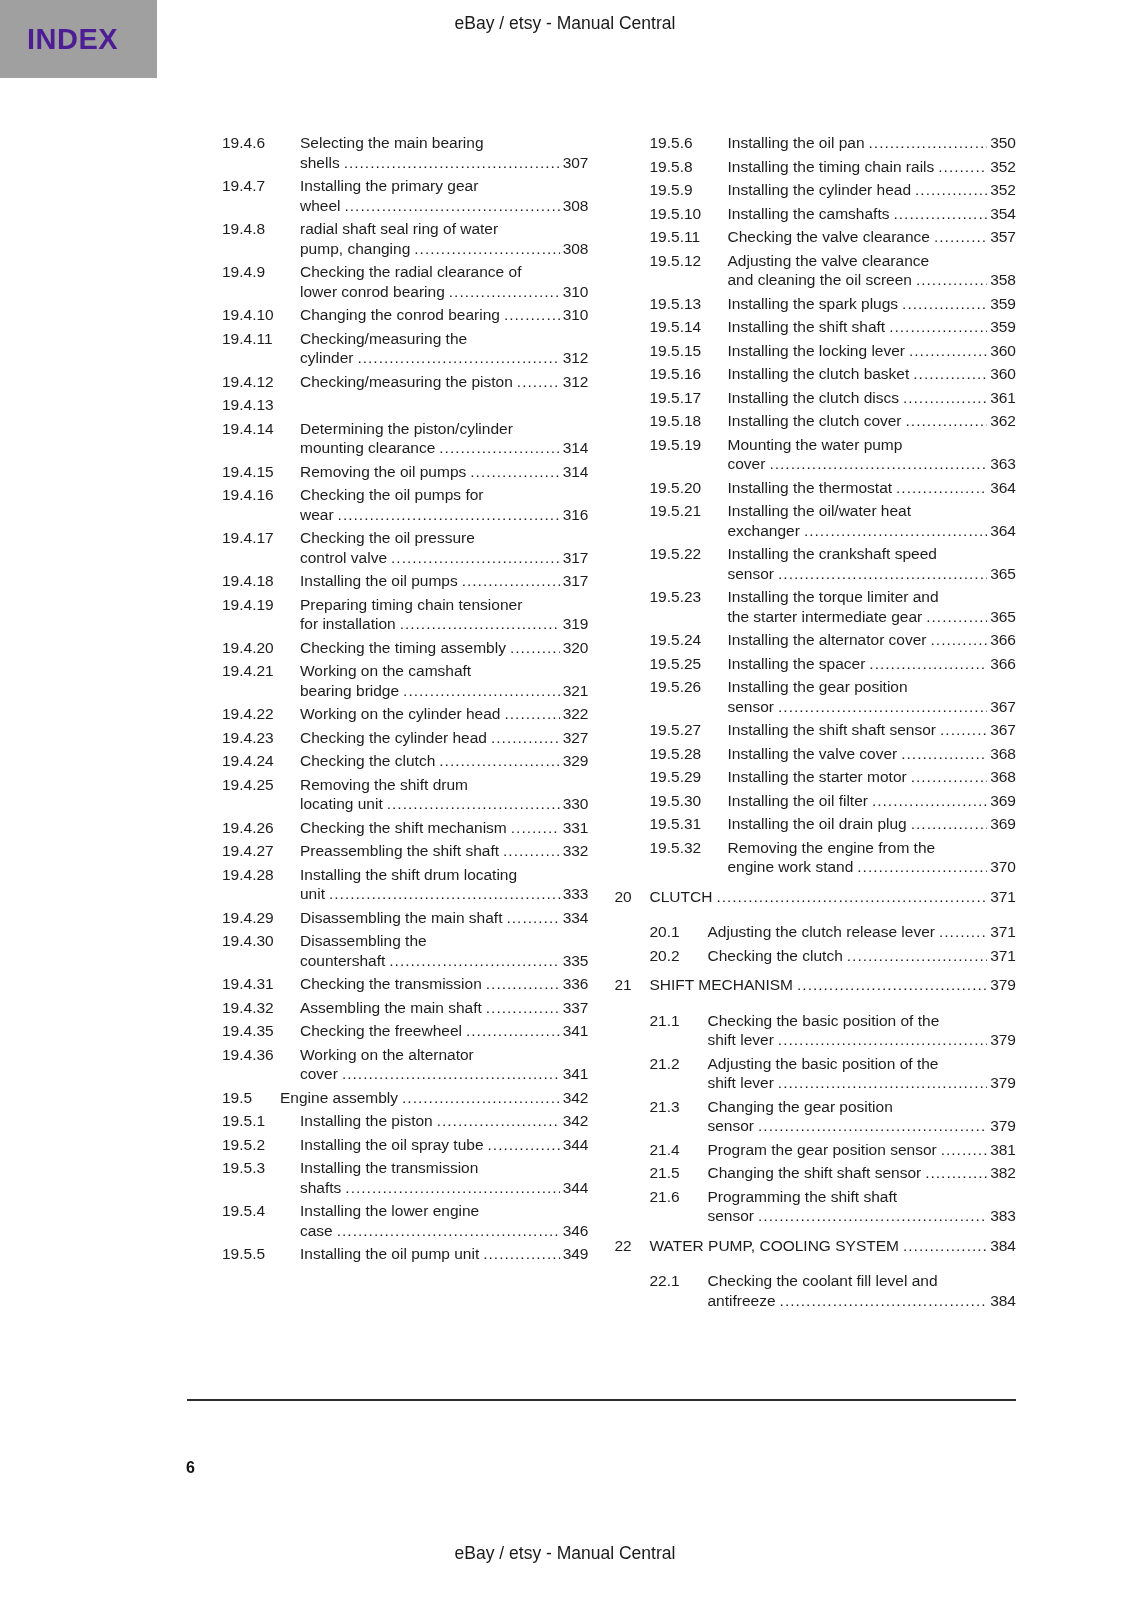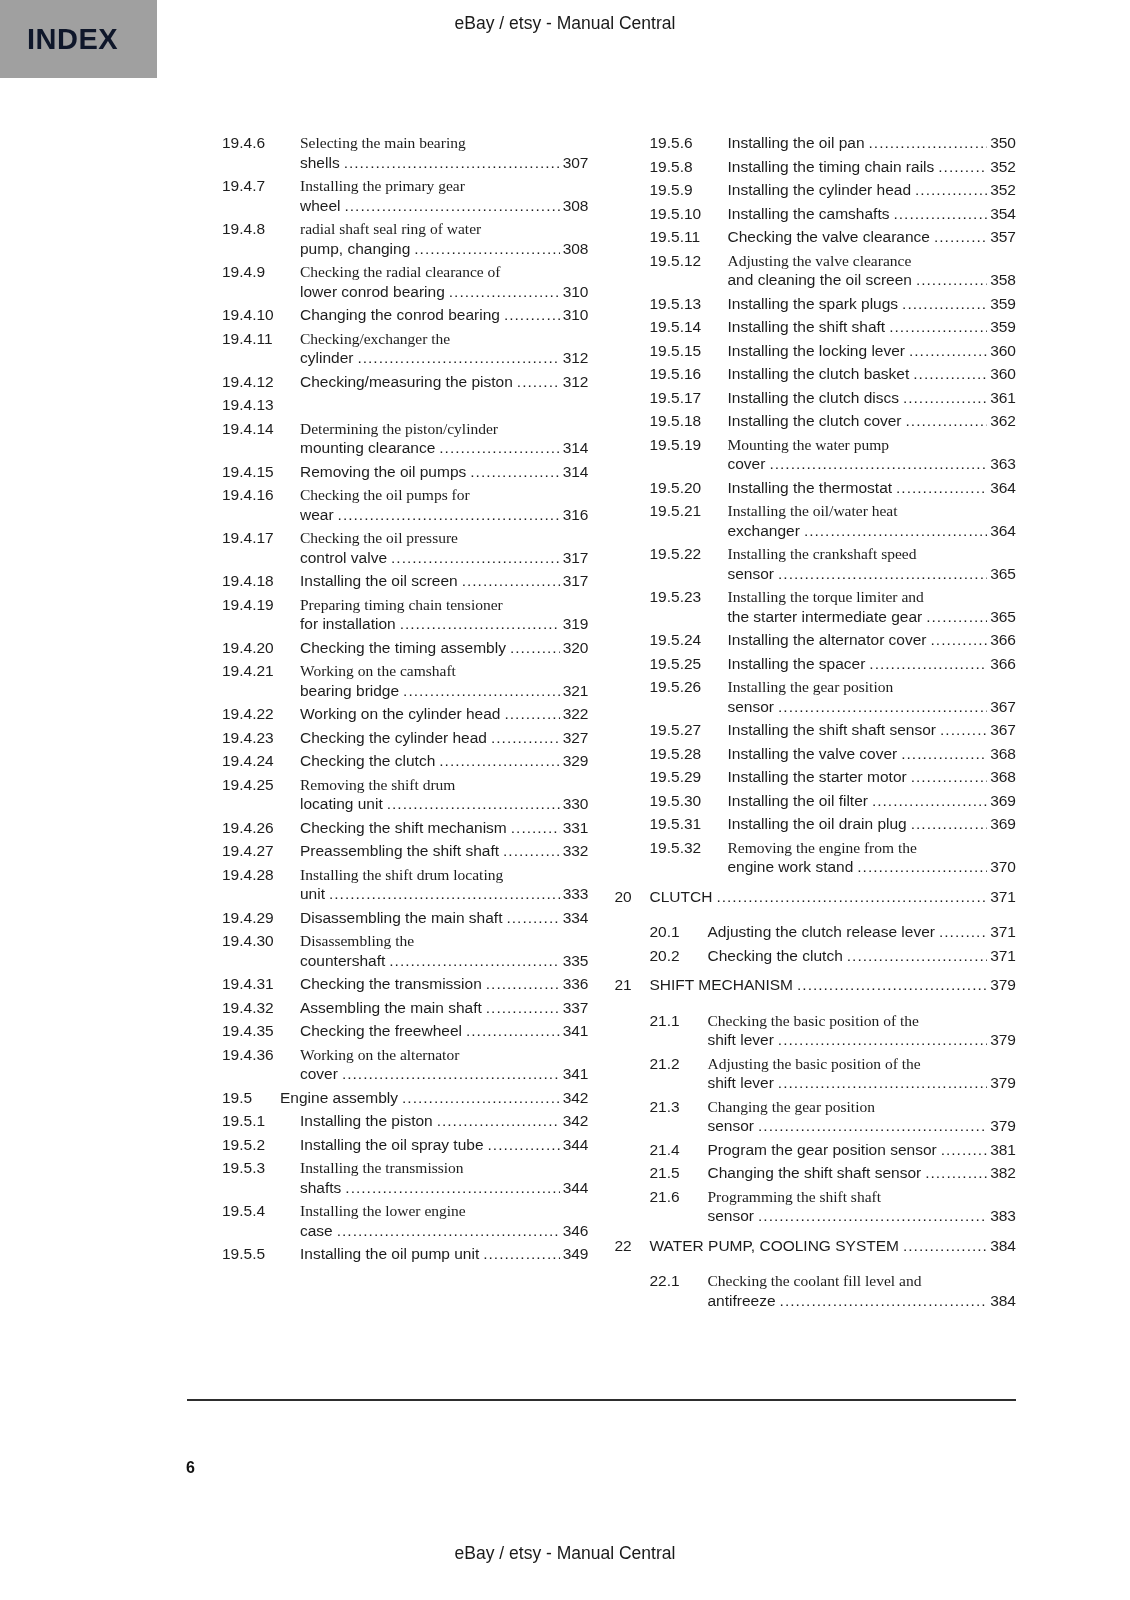--- a/index.html
+++ b/index.html
@@ -13,21 +13,21 @@
   }
 
   
   .index-tab {
     position: absolute; left: 0; top: 0;
     width: 157px; height: 78px;
     background: #a0a0a0;
     display: flex; align-items: center;
   }
   .index-tab .index-label {
-    font-size: 29px; font-weight: bold; color: #0f172a;
+    font-size: 29px; font-weight: bold; color: #4c1d95;
     letter-spacing: 0.5px; padding-left: 27px;
   }
   .header-title {
     position: absolute; top: 13px; left: 0; width: 100%;
     text-align: center; font-size: 17.5px; color: #1a1a1a;
   }
 
   
   .content {
     position: absolute; left: 187px; top: 133px; width: 829px;
@@ -41,21 +41,21 @@
     display: flex;
     font-size: 15.5px; line-height: 19.5px;
   }
   .entry .num { flex: 0 0 auto; white-space: nowrap; }
   .entry.lv2, .entry.lv3 { padding-left: 35px; }
   .entry.lv3 .num { width: 78px; }
   .entry.lv2 .num { width: 58px; }
   .entry.lv1 .num { width: 35px; }
   .entry.lv1 { margin-top: 6px; margin-bottom: 12px; }
   .entry .body { flex: 1 1 auto; min-width: 0; }
-  .tline { white-space: nowrap; font-family: Liberation Serif, serif; }
+  .tline { white-space: nowrap; }
   .lastline { display: flex; align-items: baseline; }
   .ttext { flex: 0 0 auto; white-space: nowrap; }
   .dots {
     flex: 1 1 8px; min-width: 8px;
     overflow: hidden; white-space: nowrap;
     margin: 0 3px 0 4px;
   }
   .dots::after {
     content: "........................................................................................................................";
     letter-spacing: 1px;
@@ -136,21 +136,21 @@
           <div class="lastline">
             <span class="ttext">Changing the conrod bearing</span>
             <span class="dots"></span>
             <span class="pg">310</span>
           </div>
         </div>
       </div>
       <div class="entry lv3">
         <span class="num">19.4.11</span>
         <div class="body">
-          <div class="tline">Checking/exchanger the</div>
+          <div class="tline">Checking/measuring the</div>
           <div class="lastline">
             <span class="ttext">cylinder</span>
             <span class="dots"></span>
             <span class="pg">312</span>
           </div>
         </div>
       </div>
       <div class="entry lv3">
         <span class="num">19.4.12</span>
         <div class="body">
@@ -204,21 +204,21 @@
             <span class="ttext">control valve</span>
             <span class="dots"></span>
             <span class="pg">317</span>
           </div>
         </div>
       </div>
       <div class="entry lv3">
         <span class="num">19.4.18</span>
         <div class="body">
           <div class="lastline">
-            <span class="ttext">Installing the oil screen</span>
+            <span class="ttext">Installing the oil pumps</span>
             <span class="dots"></span>
             <span class="pg">317</span>
           </div>
         </div>
       </div>
       <div class="entry lv3">
         <span class="num">19.4.19</span>
         <div class="body">
           <div class="tline">Preparing timing chain tensioner</div>
           <div class="lastline">

